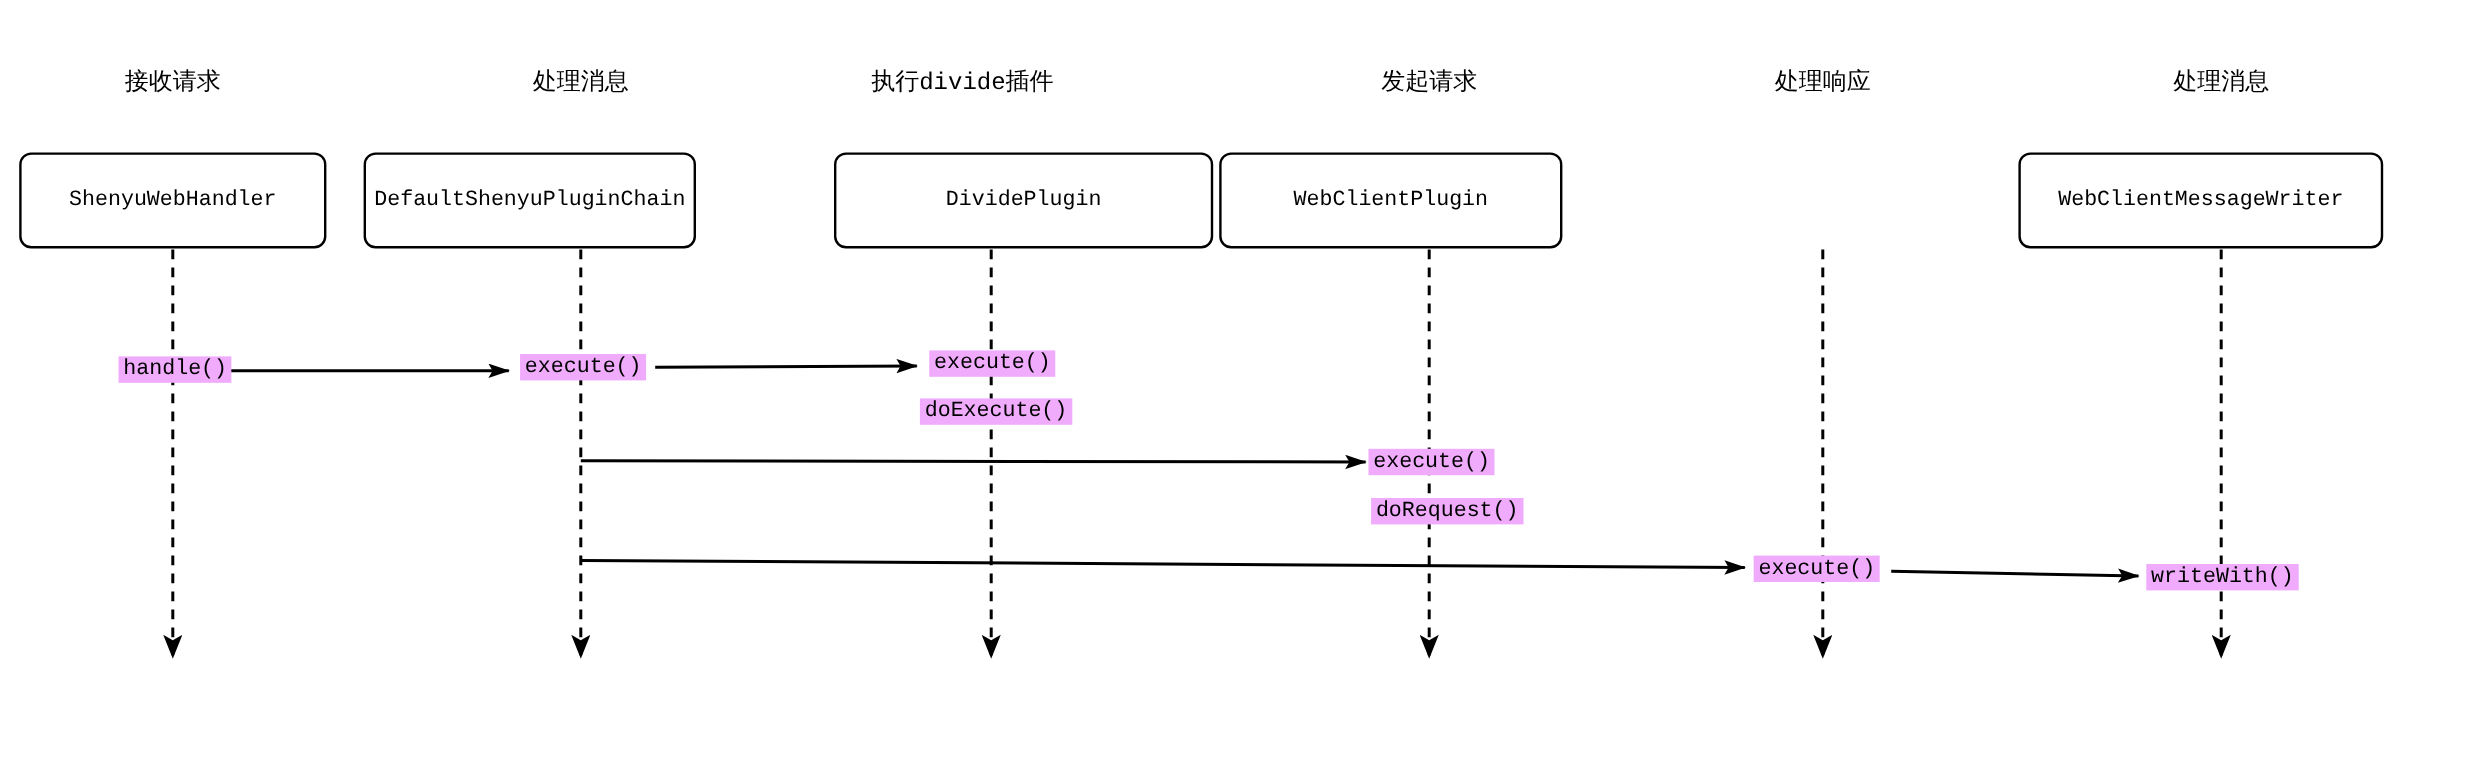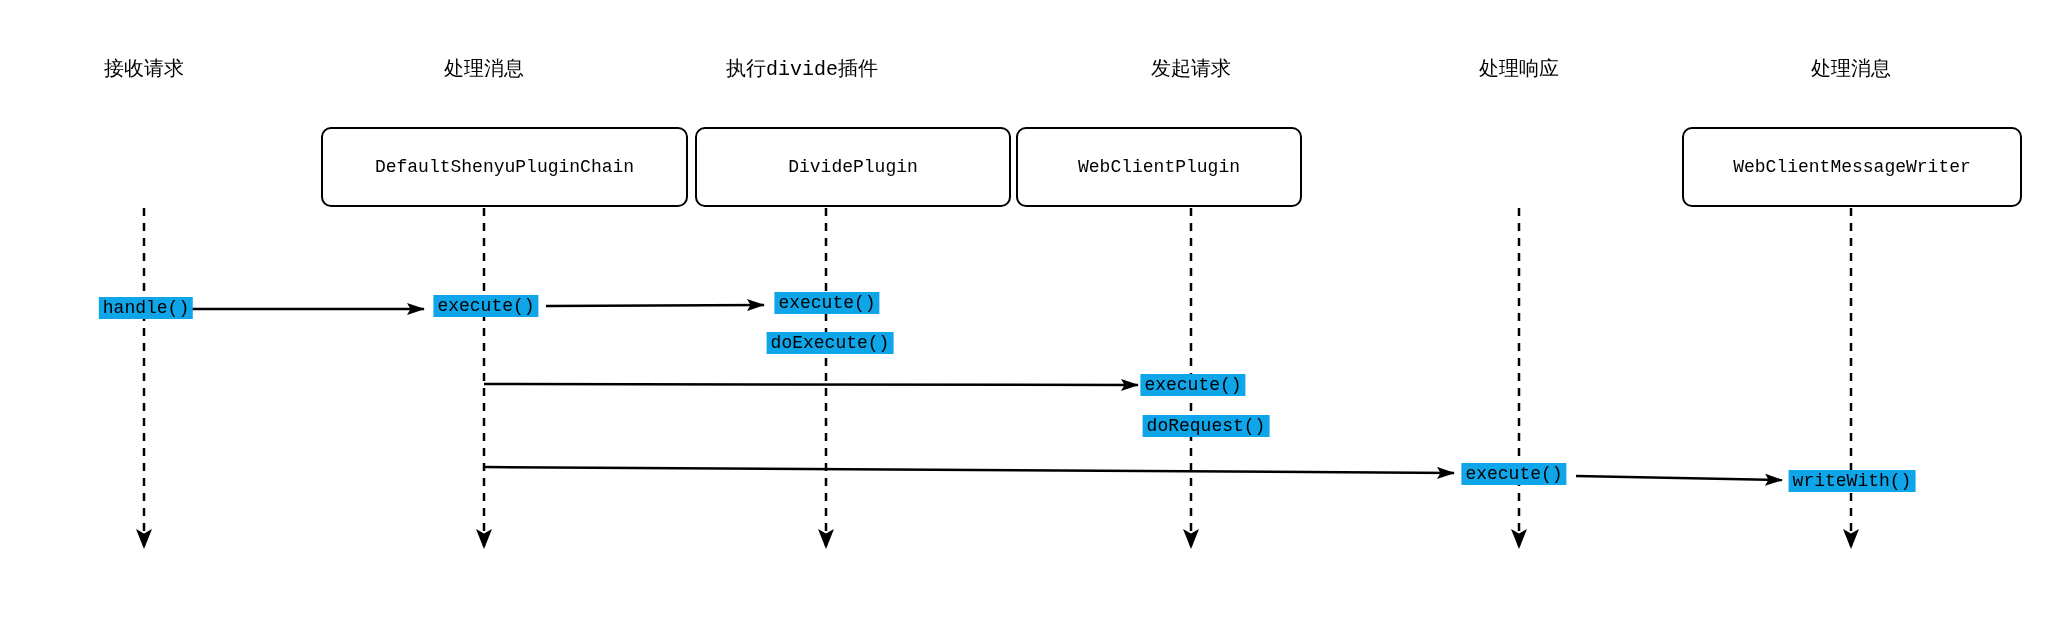--- a/index.html
+++ b/index.html
@@ -42,21 +42,21 @@
     border-radius: 10px;
     display: flex;
     align-items: center;
     justify-content: center;
     font-size: 18px;
     white-space: nowrap;
   }
   .msg-label {
     position: absolute;
     transform: translate(-50%, -50%);
-    background: #0ea5e9;
+    background: #f0abfc;
     padding: 0 4px;
     font-size: 18px;
     line-height: 22px;
     white-space: nowrap;
   }
 </style>
 </head>
 <body>
 
 <div class="diagram">
@@ -85,24 +85,25 @@
     <line x1="1576" y1="476" x2="1782" y2="480" stroke="#000" stroke-width="2.5" marker-end="url(#mArrow)"></line>
   </svg>
 
   <div class="actor-title" style="left:144px">接收请求</div>
   <div class="actor-title" style="left:484px">处理消息</div>
   <div class="actor-title" style="left:802px">执行divide插件</div>
   <div class="actor-title" style="left:1191px">发起请求</div>
   <div class="actor-title" style="left:1519px">处理响应</div>
   <div class="actor-title" style="left:1851px">处理消息</div>
 
-  <div class="actor-box" style="left:321px;  width:367px">DefaultShenyuPluginChain</div>
+  <div class="actor-box" style="left:16px;   width:256px">ShenyuWebHandler</div>
+  <div class="actor-box" style="left:303px;  width:277px">DefaultShenyuPluginChain</div>
   <div class="actor-box" style="left:695px;  width:316px">DividePlugin</div>
   <div class="actor-box" style="left:1016px; width:286px">WebClientPlugin</div>
-  <div class="actor-box" style="left:1682px; width:340px">WebClientMessageWriter</div>
+  <div class="actor-box" style="left:1682px; width:304px">WebClientMessageWriter</div>
 
   <span class="msg-label" style="left:146px;  top:308px">handle()</span>
   <span class="msg-label" style="left:486px;  top:306px">execute()</span>
   <span class="msg-label" style="left:827px;  top:303px">execute()</span>
   <span class="msg-label" style="left:830px;  top:343px">doExecute()</span>
   <span class="msg-label" style="left:1193px; top:385px">execute()</span>
   <span class="msg-label" style="left:1206px; top:426px">doRequest()</span>
   <span class="msg-label" style="left:1514px; top:474px">execute()</span>
   <span class="msg-label" style="left:1852px; top:481px">writeWith()</span>
 

